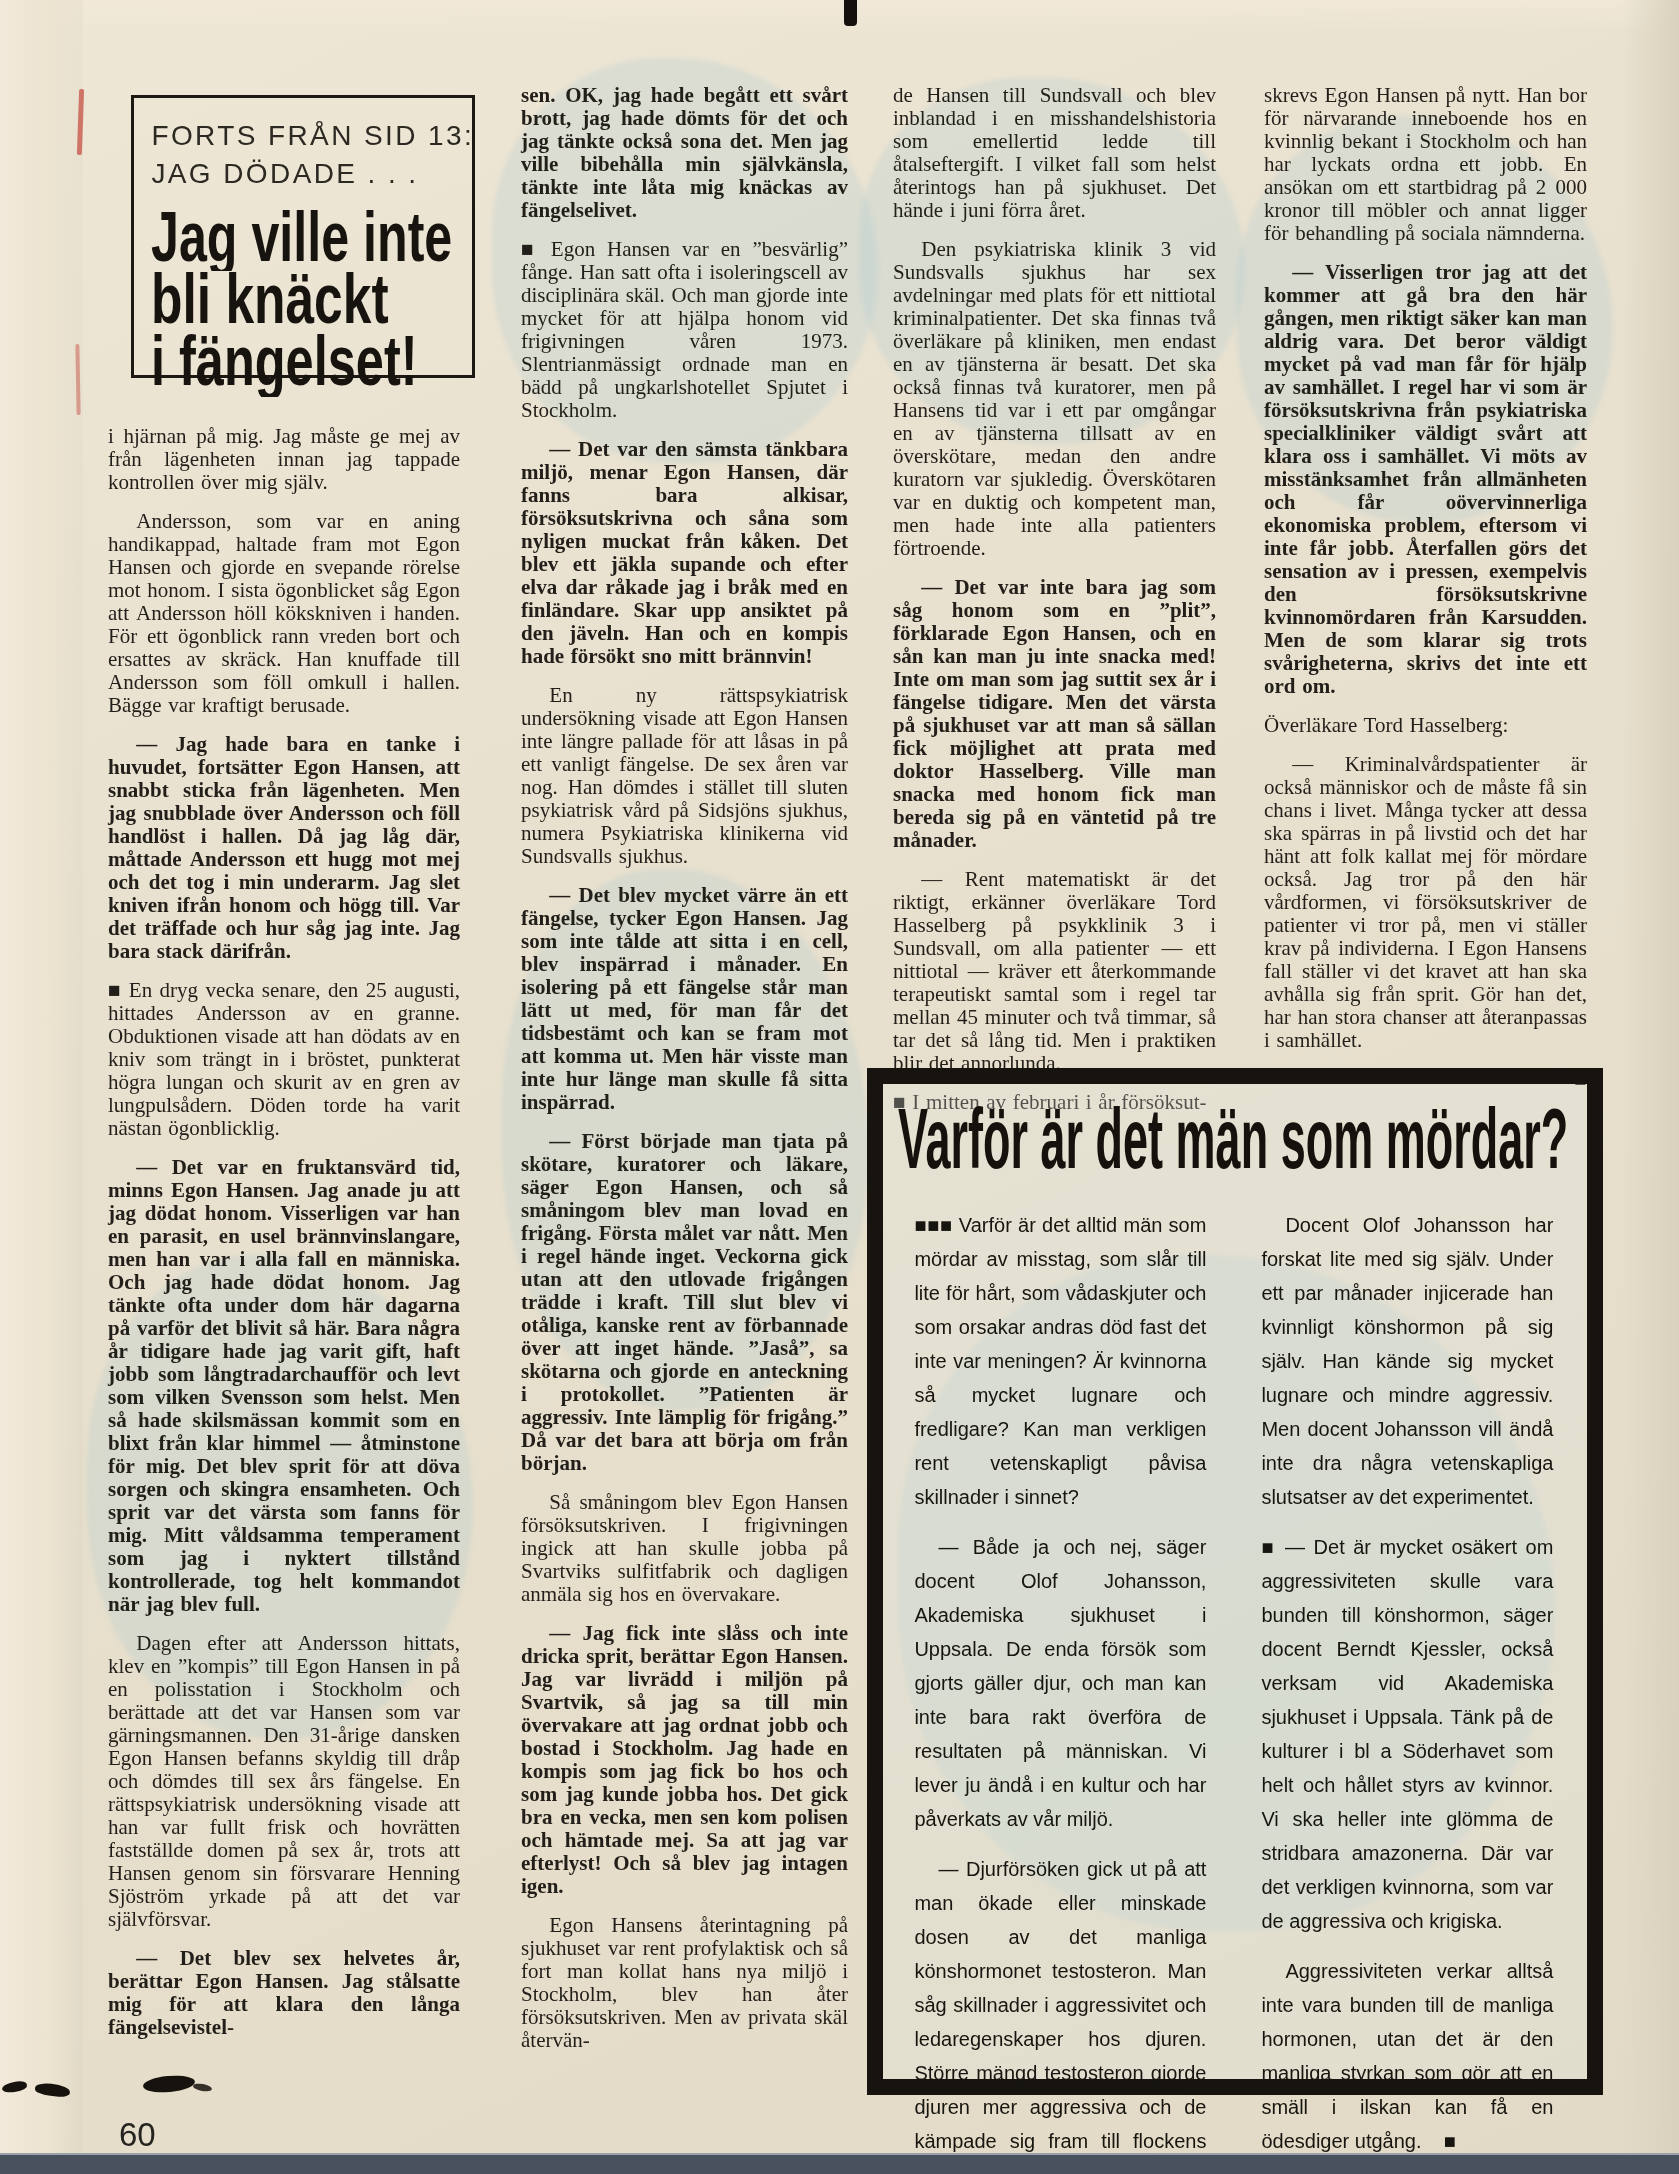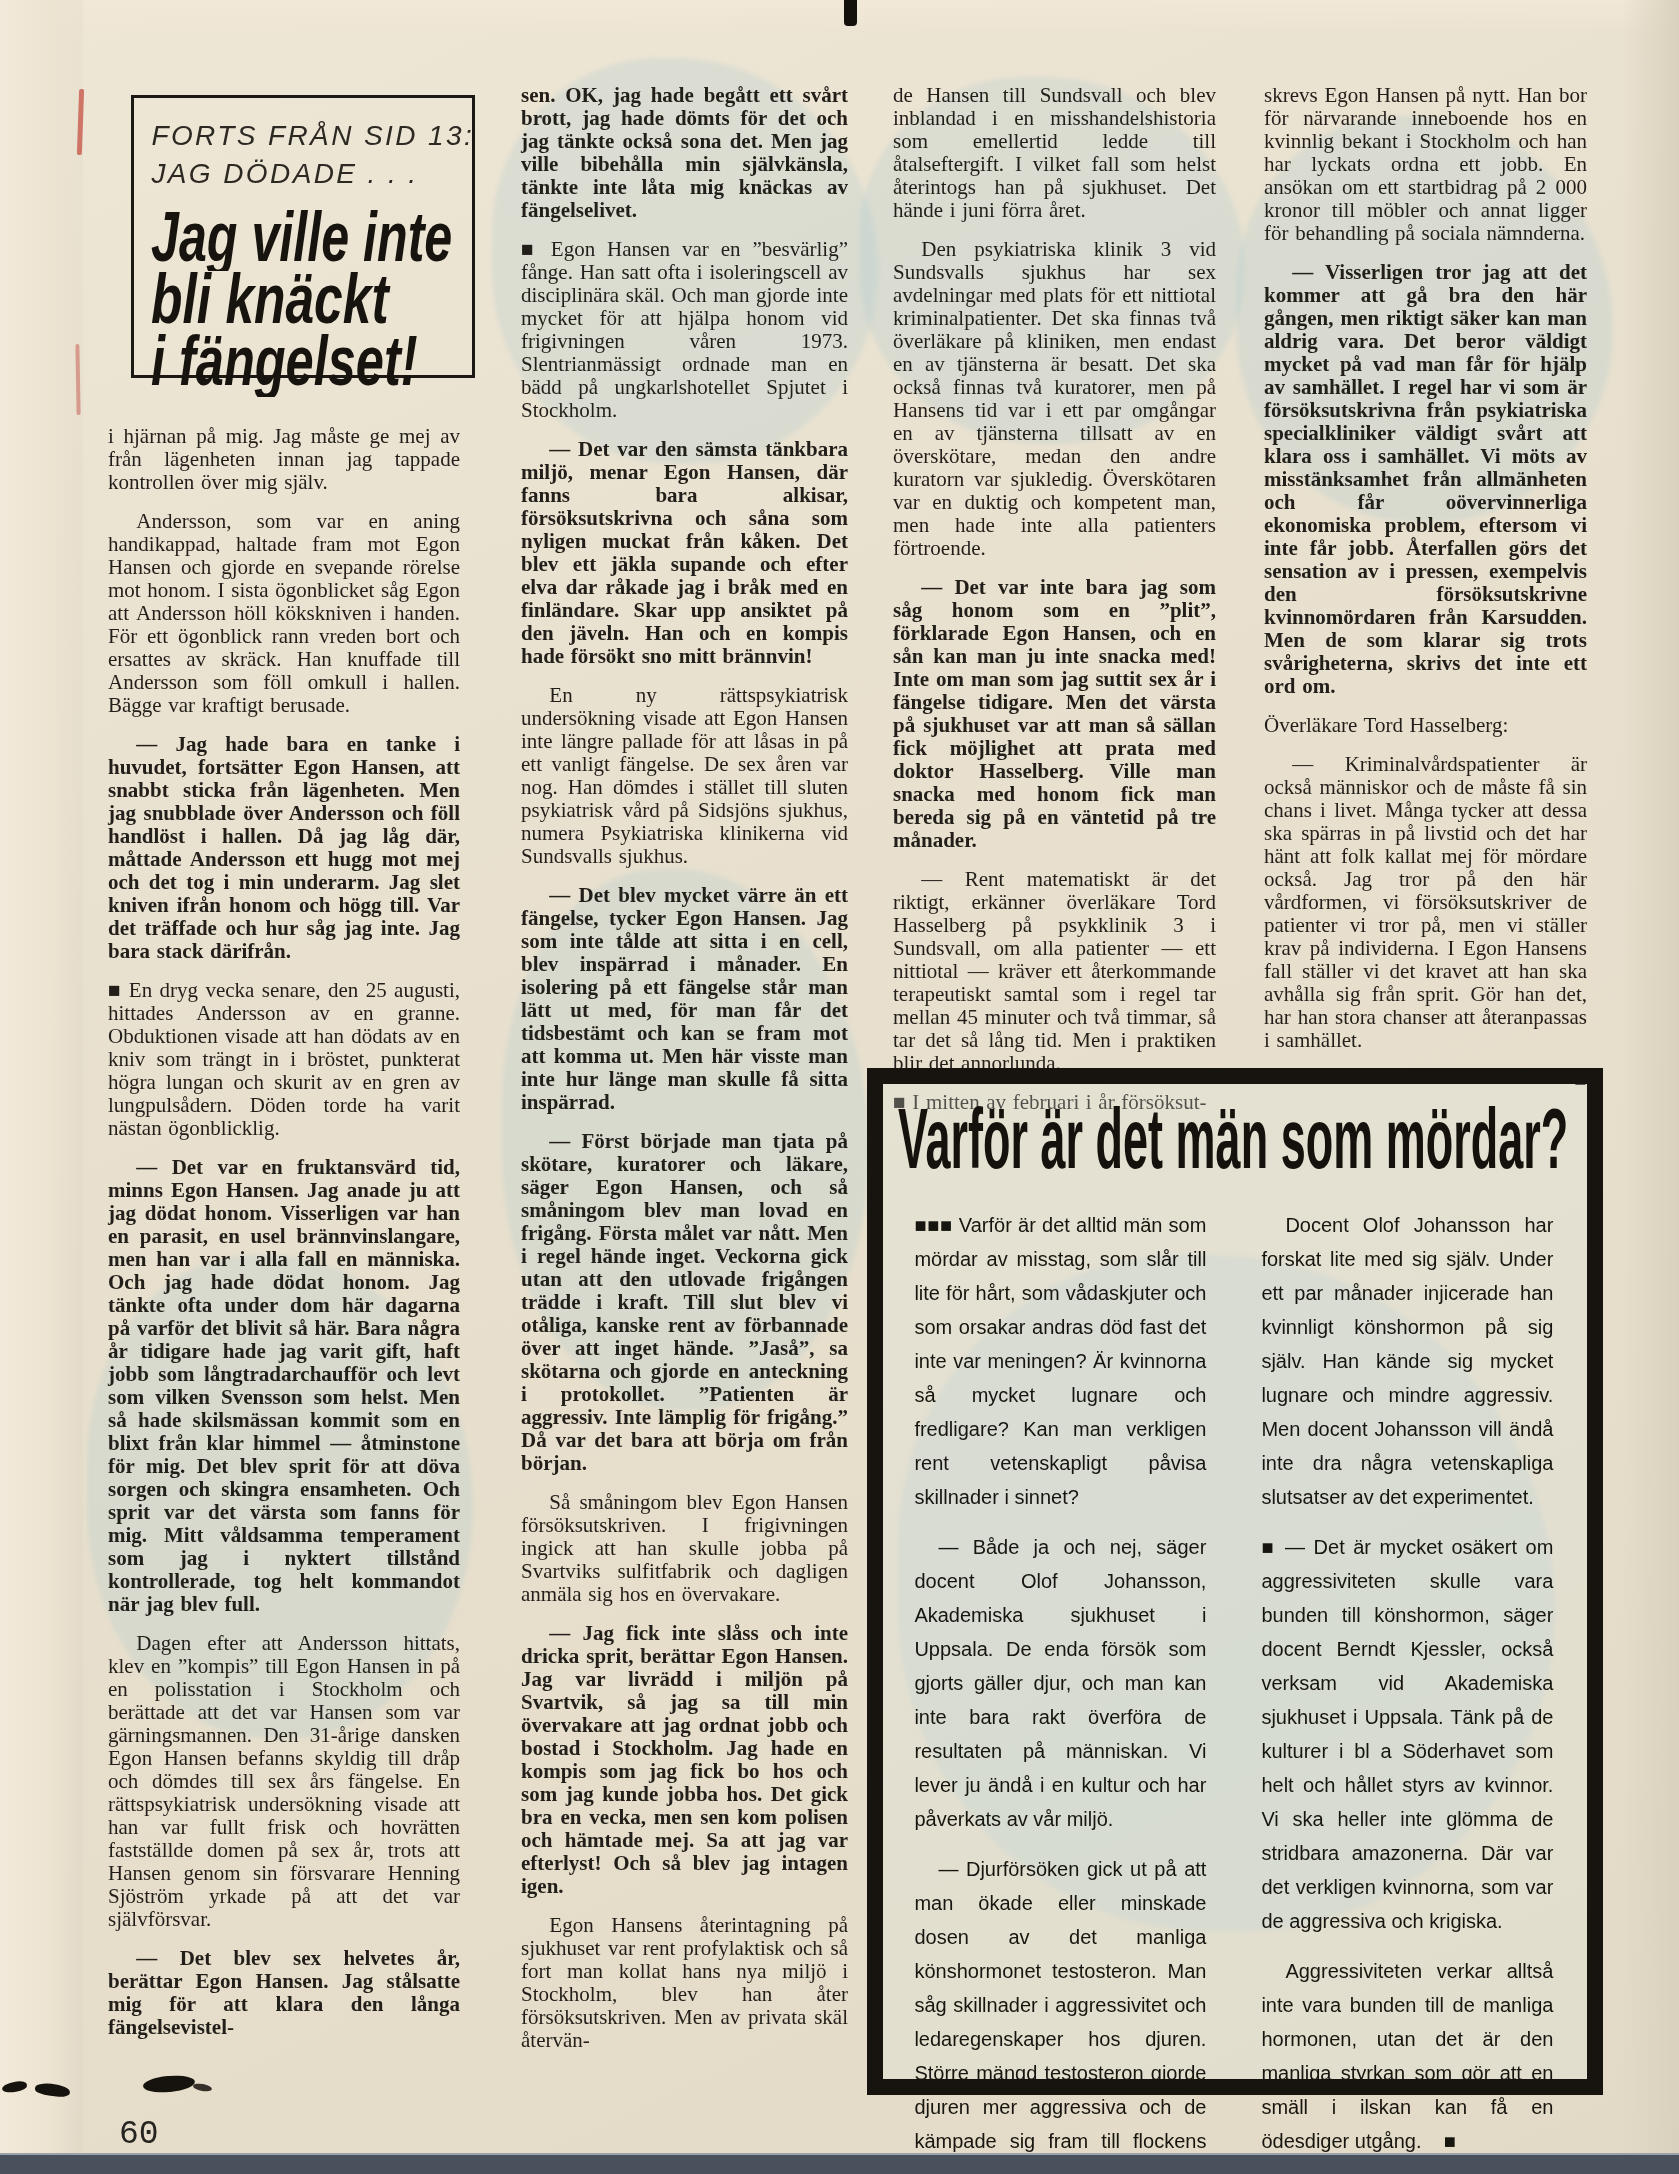--- a/index.html
+++ b/index.html
@@ -18,21 +18,21 @@
   
   .tint{position:absolute;background:rgba(170,200,210,0.26);border-radius:45% 55% 50% 50%;filter:blur(1.9px);}
   
   .topbar{position:absolute;left:844px;top:0;width:12.6px;height:26px;background:#14100c;border-radius:0 0 3.9px 3.9px;}
   
   .redmark{position:absolute;background:#c2473a;border-radius:1.9px;}
   
   .ink{position:absolute;background:#16120d;}
   
   .kicker-box{position:absolute;left:131px;top:95px;width:344px;height:283px;
-        border:3.9px solid #1c1814;padding:19.3px 15.4px 0 17.4px;box-sizing:border-box;font-style:italic;}
+        border:3.9px solid #1c1814;padding:19.3px 15.4px 0 17.4px;box-sizing:border-box;}
   .kicker{font-family:"Liberation Sans",sans-serif;font-size:28px;line-height:38px;
         letter-spacing:2.4px;color:#2c2923;white-space:nowrap;}
   .headline svg, .box-headline svg{display:block;}
   .headline{margin-top:15.4px;}
   .headline text{font-family:"Liberation Sans",sans-serif;font-weight:bold;fill:#17130e;}
   
   .col{position:absolute;color:#221e19;font-size:21px;line-height:23px;
         text-align:justify;word-spacing:1.4px;}
   .col1{left:92px;top:409px;width:384px;height:1738px;}
   .col2{left:505px;top:68px;width:359px;height:2047px;}
@@ -44,21 +44,21 @@
   .para.mright{text-align:right;text-indent:0;font-weight:bold;margin-top:5.8px;}
   
   .box{position:absolute;left:867px;top:1068px;width:736px;height:1027px;box-sizing:border-box;
         border:16.4px solid #17130e;padding:9.7px 15.4px;background:rgba(222,230,228,0.25);}
   .box-headline text{font-family:"Liberation Sans",sans-serif;font-weight:bold;fill:#15110c;}
   .boxcols{display:flex;gap:23px;margin-top:5.8px;}
   .boxcol{width:324px;font-family:"Liberation Sans",sans-serif;font-size:20px;line-height:34px;
         color:#17150f;text-align:justify;}
   .boxcol .para{text-indent:1.2em;}
   .boxcol .para.flush{text-indent:0;}
-  .pagenum{position:absolute;left:119px;top:2116px;font-family:Liberation Mono, monospace;
+  .pagenum{position:absolute;left:119px;top:2116px;font-family:Liberation Sans, sans-serif;
         font-size:33px;color:#262420;}
 </style>
 </head>
 <body>
 
 <div class="page">
 
   <div class="edge-top"></div>
   <div class="edge-left"></div>
   <div class="edge-right"></div>

